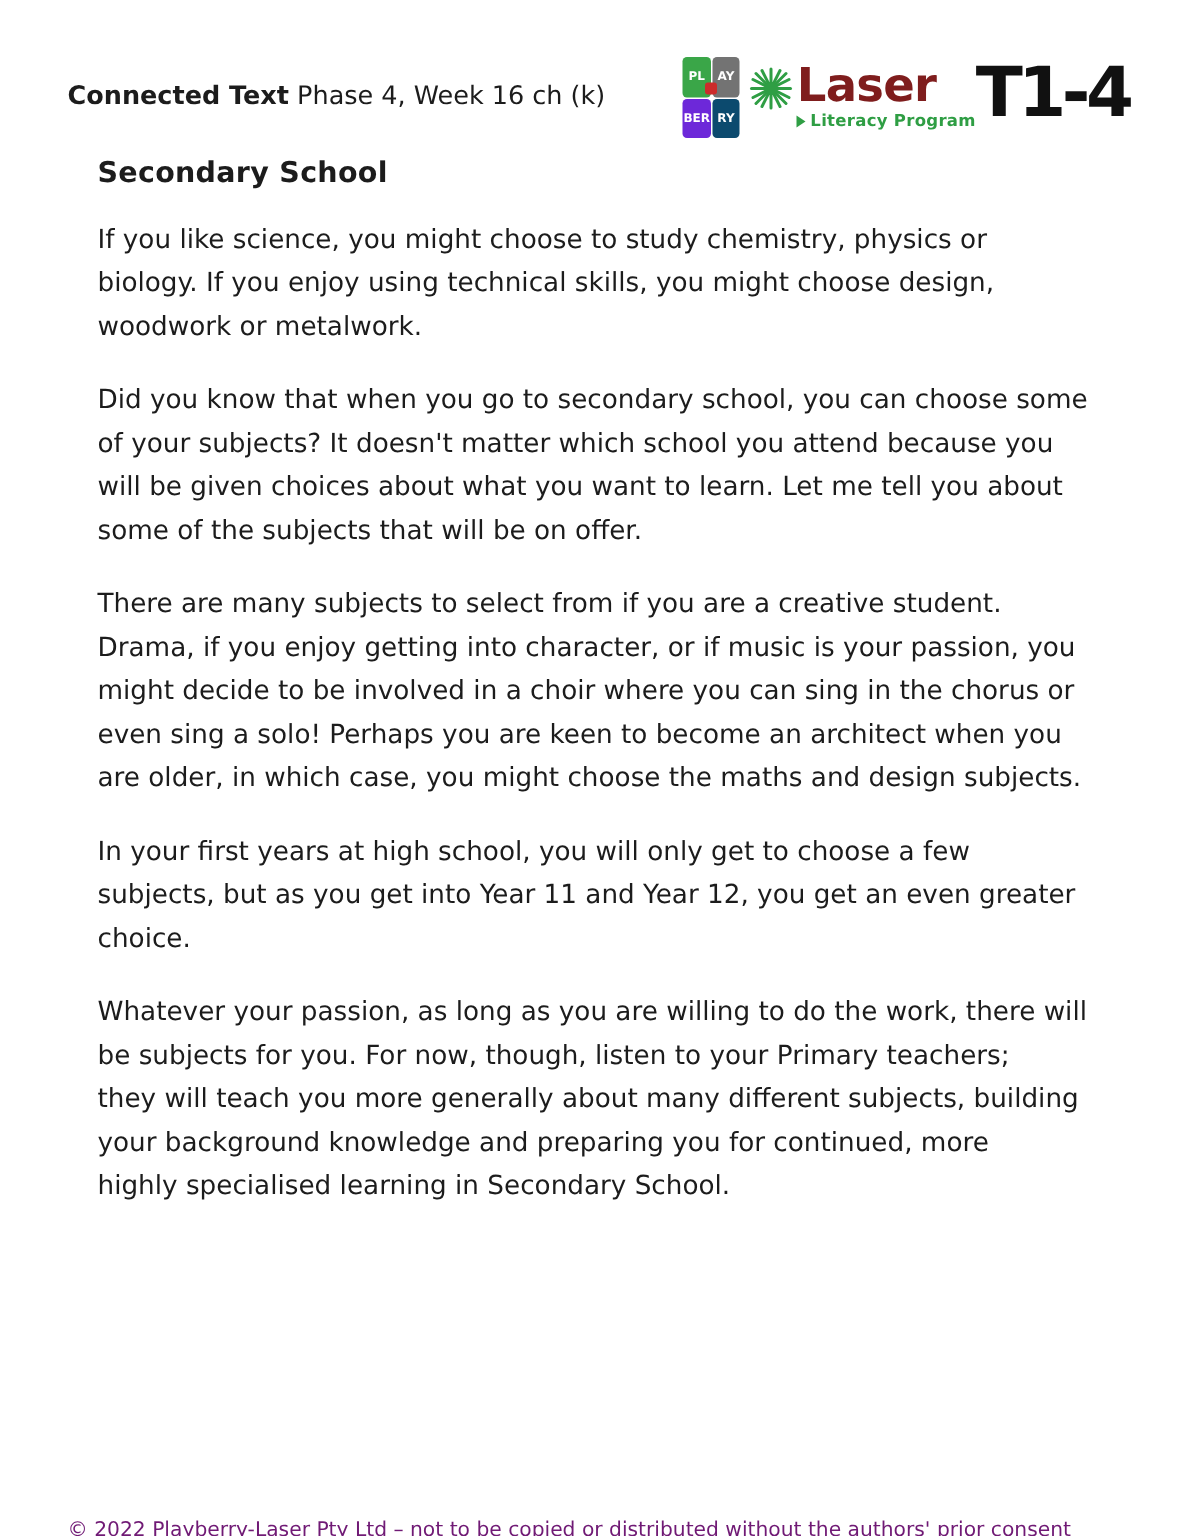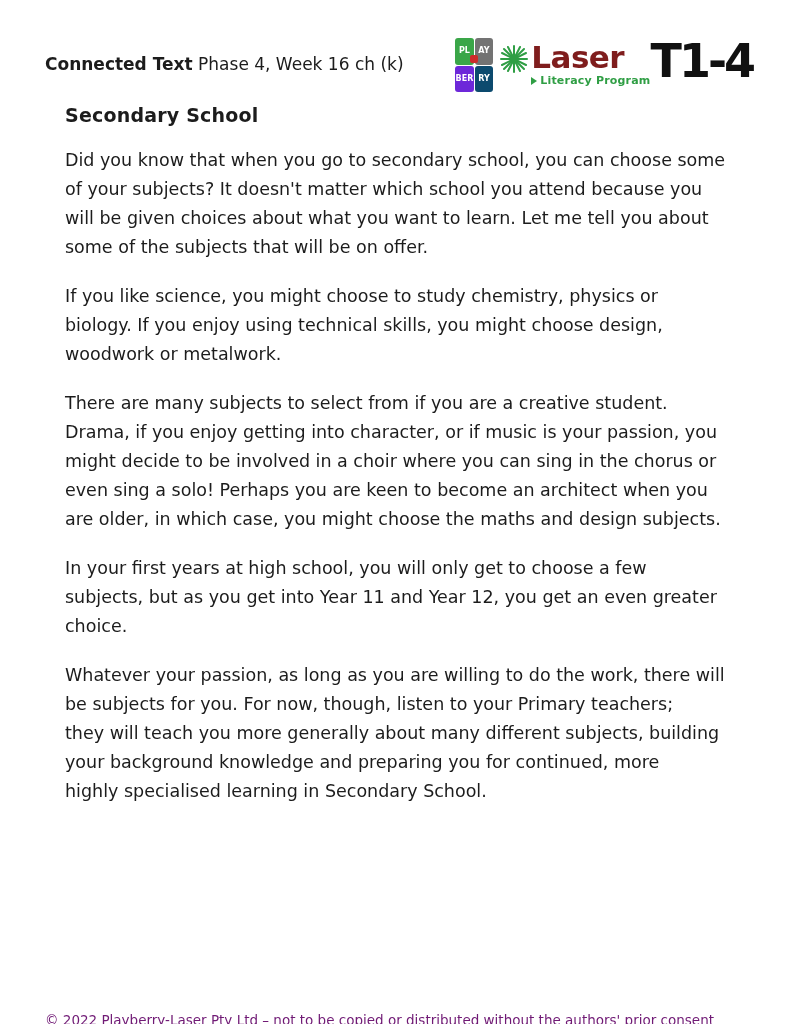--- a/index.html
+++ b/index.html
@@ -181,27 +181,27 @@
           <span class="brand-sub-text">Literacy Program</span>
         </div>
       </div>
 
       <div class="level">T1-4</div>
     </div>
   </div>
 
   <div class="content">
     <h1 class="doc-title">Secondary School</h1>
+    <p class="para">If you like science, you might choose to study chemistry, physics or
+biology. If you enjoy using technical skills, you might choose design,
+woodwork or metalwork.</p>
     <p class="para">Did you know that when you go to secondary school, you can choose some
 of your subjects? It doesn't matter which school you attend because you
 will be given choices about what you want to learn. Let me tell you about
 some of the subjects that will be on offer.</p>
-    <p class="para">If you like science, you might choose to study chemistry, physics or
-biology. If you enjoy using technical skills, you might choose design,
-woodwork or metalwork.</p>
     <p class="para">There are many subjects to select from if you are a creative student.
 Drama, if you enjoy getting into character, or if music is your passion, you
 might decide to be involved in a choir where you can sing in the chorus or
 even sing a solo! Perhaps you are keen to become an architect when you
 are older, in which case, you might choose the maths and design subjects.</p>
     <p class="para">In your first years at high school, you will only get to choose a few
 subjects, but as you get into Year 11 and Year 12, you get an even greater
 choice.</p>
     <p class="para">Whatever your passion, as long as you are willing to do the work, there will
 be subjects for you. For now, though, listen to your Primary teachers;

